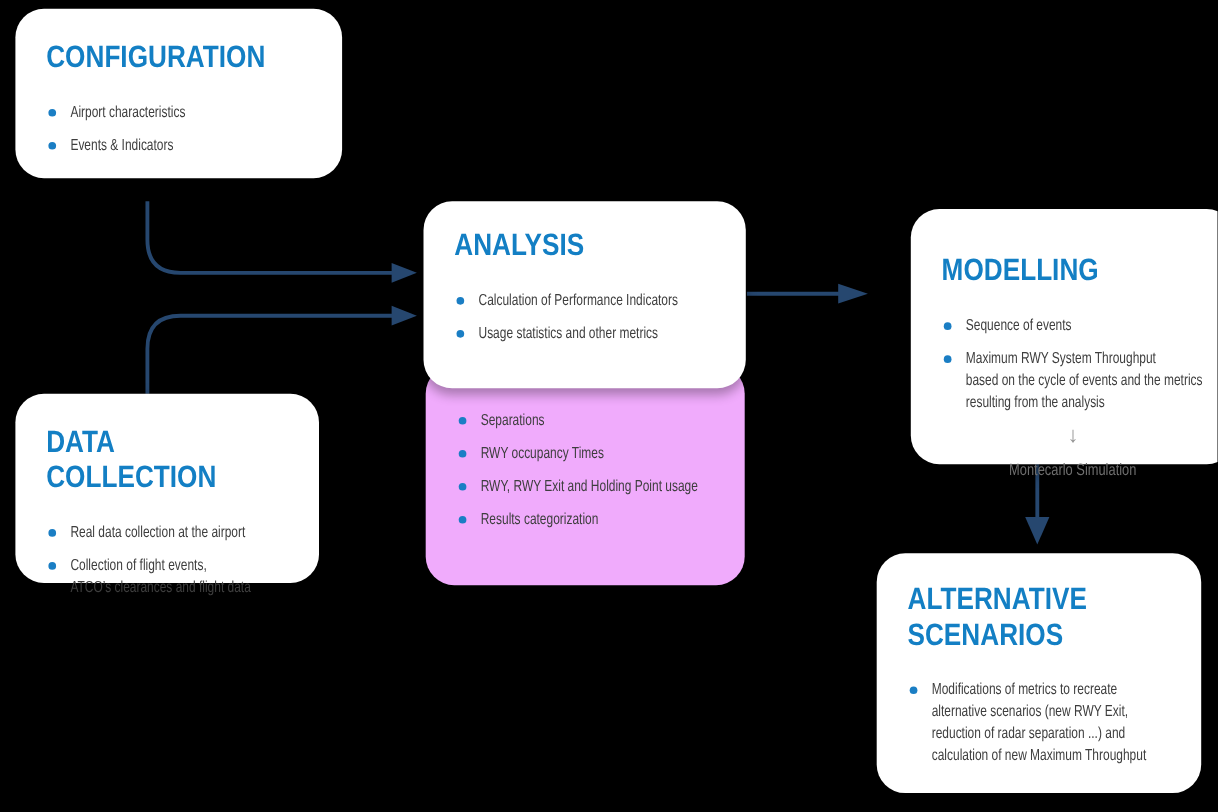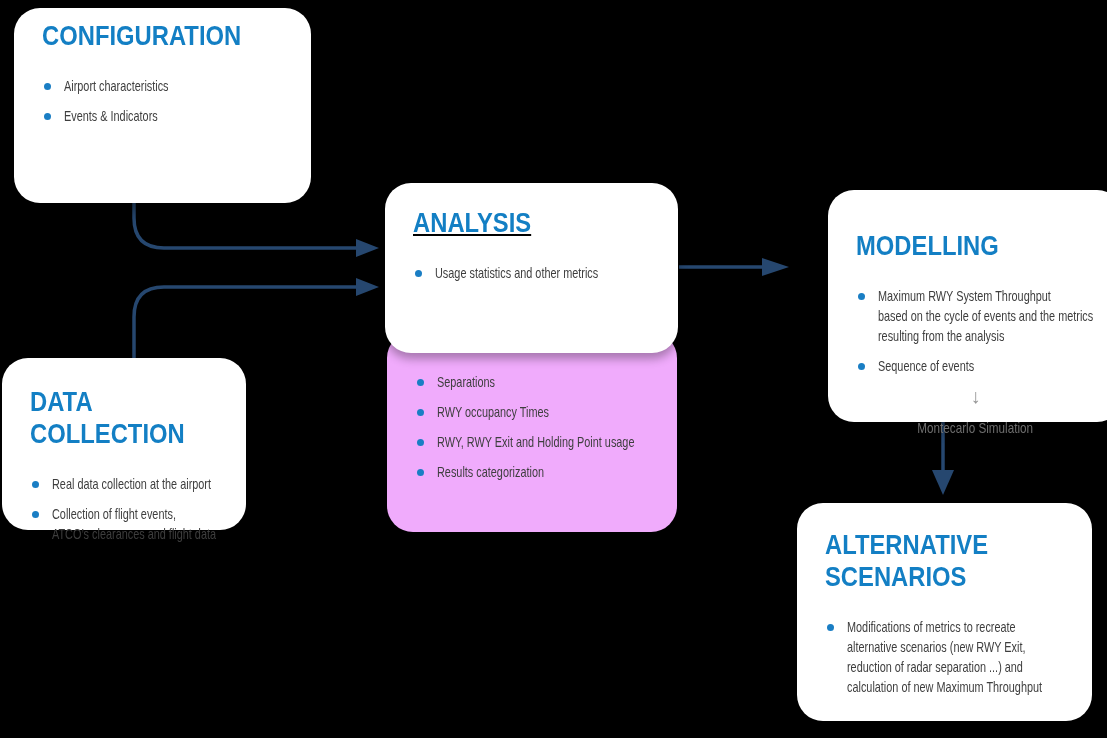--- a/index.html
+++ b/index.html
@@ -14,23 +14,23 @@
 
   .box{
     position:absolute;
     background:#fff;
     border-radius:26px;
     box-shadow:0 6px 14px rgba(0,0,0,0.45);
     box-sizing:border-box;
     padding:26px 28px;
     z-index:2;
   }
-  #box-configuration{left:14px;top:8px;width:297px;height:195px;padding-top:12px;}
-  #box-data-collection{left:2px;top:358px;width:244px;height:172px;padding-top:28px;}
-  #box-analysis{left:385px;top:183px;width:293px;height:170px;padding-top:24px;z-index:3;box-shadow:0 6px 10px rgba(0,0,0,0.30);text-decoration:underline;}
+  #box-configuration{left:14px;top:8px;width:297px;height:154px;padding-top:28px;}
+  #box-data-collection{left:14px;top:358px;width:276px;height:172px;padding-top:28px;}
+  #box-analysis{left:385px;top:183px;width:293px;height:170px;padding-top:24px;z-index:3;box-shadow:0 6px 10px rgba(0,0,0,0.30);}
   #box-analysis-details{
     left:387px;top:332px;width:290px;height:200px;
     background:#f0abfc;z-index:2;padding-top:40px;
   }
   #box-modelling{left:828px;top:190px;width:295px;height:232px;padding-top:40px;}
   #box-alternative{left:797px;top:503px;width:295px;height:218px;}
 
   .box-title{
     margin:0 0 24px 0;
     font-size:28px;
@@ -127,20 +127,24 @@
       <span class="dot"></span>
       <span class="btext">Collection of flight events,
 ATCO’s clearances and flight data</span>
     </div>
   </section>
 
   <section class="box" id="box-analysis">
     <h2 class="box-title">ANALYSIS</h2>
     <div class="bullet">
       <span class="dot"></span>
+      <span class="btext">Calculation of Performance Indicators</span>
+    </div>
+    <div class="bullet">
+      <span class="dot"></span>
       <span class="btext">Usage statistics and other metrics</span>
     </div>
   </section>
 
   <section class="box" id="box-analysis-details">
     <div class="bullet">
       <span class="dot"></span>
       <span class="btext">Separations</span>
     </div>
     <div class="bullet">
@@ -154,27 +158,27 @@
     <div class="bullet">
       <span class="dot"></span>
       <span class="btext">Results categorization</span>
     </div>
   </section>
 
   <section class="box" id="box-modelling">
     <h2 class="box-title">MODELLING</h2>
     <div class="bullet">
       <span class="dot"></span>
+      <span class="btext">Sequence of events</span>
+    </div>
+    <div class="bullet">
+      <span class="dot"></span>
       <span class="btext">Maximum RWY System Throughput
 based on the cycle of events and the metrics
 resulting from the analysis</span>
-    </div>
-    <div class="bullet">
-      <span class="dot"></span>
-      <span class="btext">Sequence of events</span>
     </div>
     <div class="mc-arrow">↓</div>
     <div class="mc-label">
       <span class="mc-text">Montecarlo Simulation</span>
     </div>
   </section>
 
   <section class="box" id="box-alternative">
     <h2 class="box-title">ALTERNATIVE
 SCENARIOS</h2>

